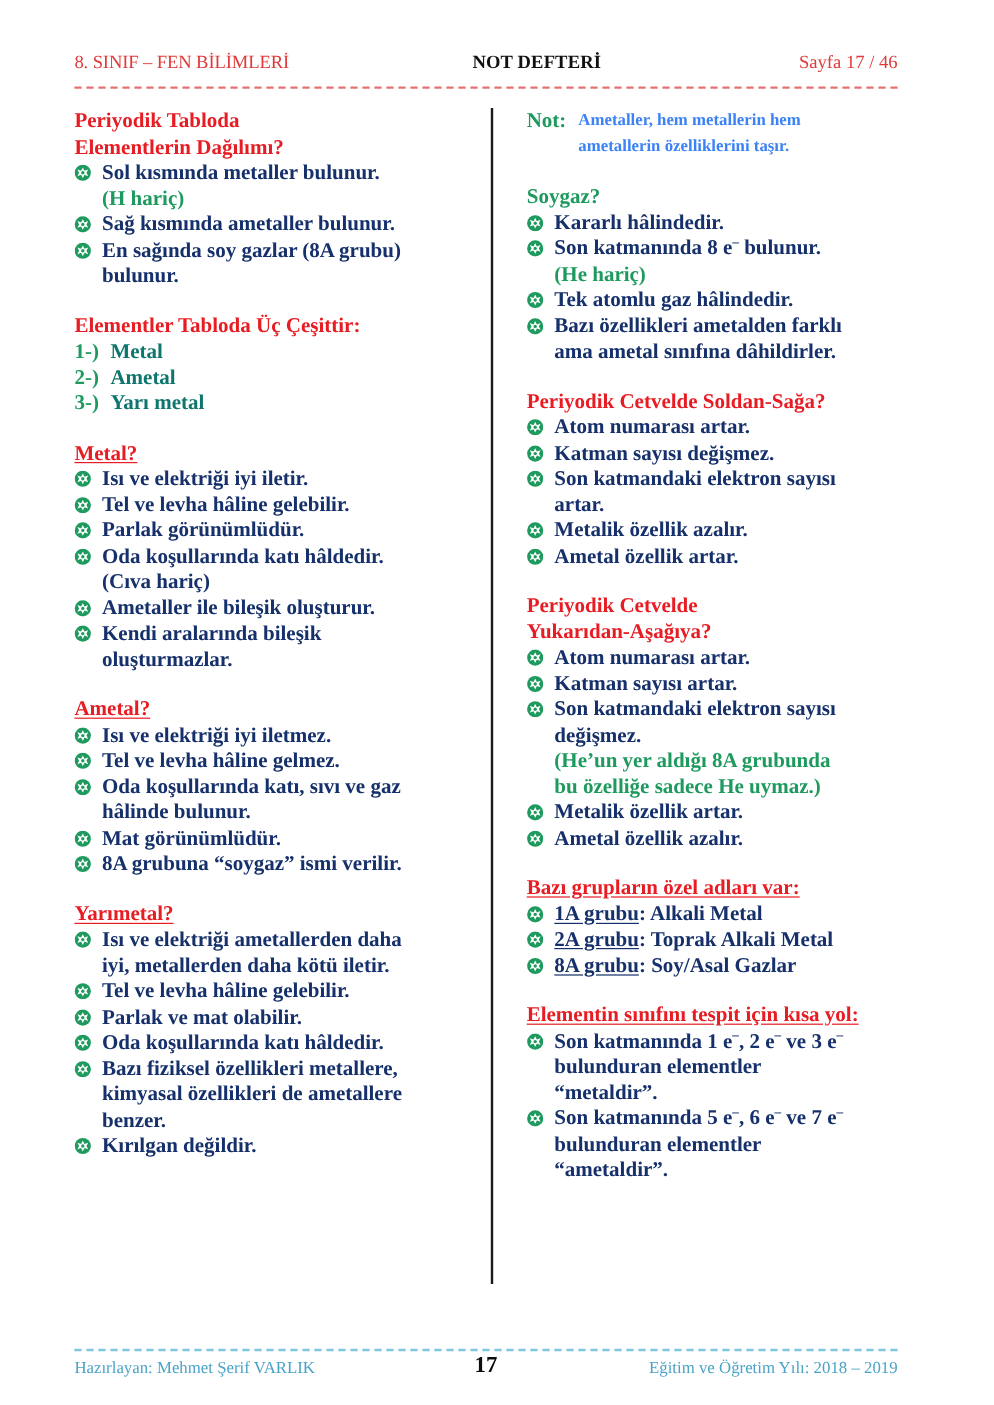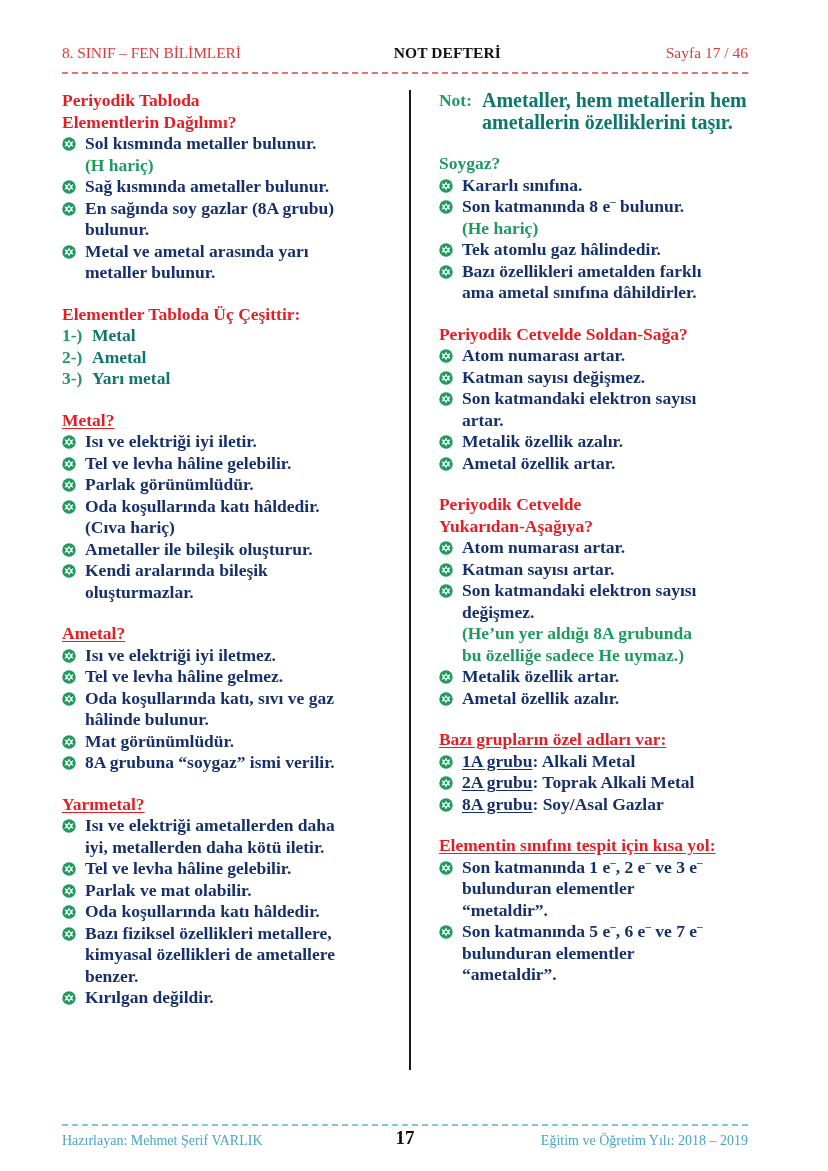--- a/index.html
+++ b/index.html
@@ -141,23 +141,23 @@
   .note-row { display: flex; align-items: flex-start; }
   .note-label {
     color: #1f9a5f;
     font-weight: bold;
     font-size: 17.5px;
     line-height: 21.5px;
     flex: 0 0 auto;
     margin-right: 10px;
   }
   .note-body {
-    color: #0f766e;
-    font-weight: bold;
-    font-size: 20px;
+    color: #3b82f6;
+    font-weight: bold;
+    font-size: 14px;
     line-height: 21.5px;
     white-space: pre-line;
     flex: 1 1 auto;
   }
 
   
   .footer {
     position: absolute;
     left: 62px;
     right: 62px;
@@ -223,29 +223,20 @@
             <span class="li-text">Sağ kısmında ametaller bulunur.</span>
           </li>
           <li>
             <span class="bullet"><svg viewBox="0 0 100 100" width="14" height="14" aria-hidden="true">
                 <circle cx="50" cy="50" r="48" fill="#1f9a5f"></circle>
                 <path fill="#ffffff" d="M50 18 L60 38 L82 30 L72 50 L82 70 L60 62 L50 82 L40 62 L18 70 L28 50 L18 30 L40 38 Z"></path>
                 <circle cx="50" cy="50" r="10" fill="#1f9a5f"></circle>
               </svg></span>
             <span class="li-text">En sağında soy gazlar (8A grubu)
 bulunur.</span>
-          </li>
-          <li>
-            <span class="bullet"><svg viewBox="0 0 100 100" width="14" height="14" aria-hidden="true">
-                <circle cx="50" cy="50" r="48" fill="#1f9a5f"></circle>
-                <path fill="#ffffff" d="M50 18 L60 38 L82 30 L72 50 L82 70 L60 62 L50 82 L40 62 L18 70 L28 50 L18 30 L40 38 Z"></path>
-                <circle cx="50" cy="50" r="10" fill="#1f9a5f"></circle>
-              </svg></span>
-            <span class="li-text">Metal ve ametal arasında yarı
-metaller bulunur.</span>
           </li>
         </ul>
         <div class="spacer-lg"></div>
         <div class="heading">Elementler Tabloda Üç Çeşittir:</div>
         <ul class="numlist">
           <li>
             <span class="num">1-)</span>
             <span class="num-text">Metal</span>
           </li>
           <li>
@@ -421,21 +412,21 @@
         </div>
         <div class="spacer-lg"></div>
         <div class="heading green">Soygaz?</div>
         <ul class="list">
           <li>
             <span class="bullet"><svg viewBox="0 0 100 100" width="14" height="14" aria-hidden="true">
                 <circle cx="50" cy="50" r="48" fill="#1f9a5f"></circle>
                 <path fill="#ffffff" d="M50 18 L60 38 L82 30 L72 50 L82 70 L60 62 L50 82 L40 62 L18 70 L28 50 L18 30 L40 38 Z"></path>
                 <circle cx="50" cy="50" r="10" fill="#1f9a5f"></circle>
               </svg></span>
-            <span class="li-text">Kararlı sınıfına.</span>
+            <span class="li-text">Kararlı hâlindedir.</span>
           </li>
           <li>
             <span class="bullet"><svg viewBox="0 0 100 100" width="14" height="14" aria-hidden="true">
                 <circle cx="50" cy="50" r="48" fill="#1f9a5f"></circle>
                 <path fill="#ffffff" d="M50 18 L60 38 L82 30 L72 50 L82 70 L60 62 L50 82 L40 62 L18 70 L28 50 L18 30 L40 38 Z"></path>
                 <circle cx="50" cy="50" r="10" fill="#1f9a5f"></circle>
               </svg></span>
             <span class="li-text">Son katmanında 8 e<sup class="minus">–</sup> bulunur.
 <span class="green">(He hariç)</span></span>
           </li>

